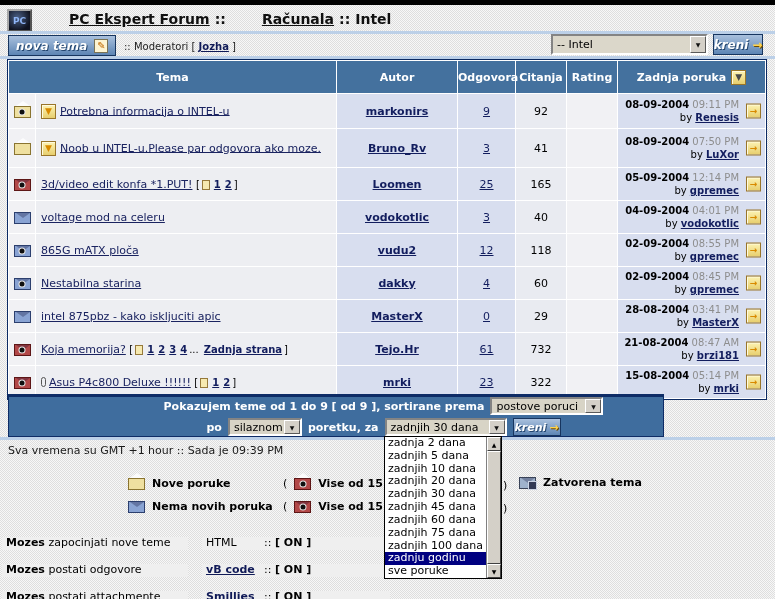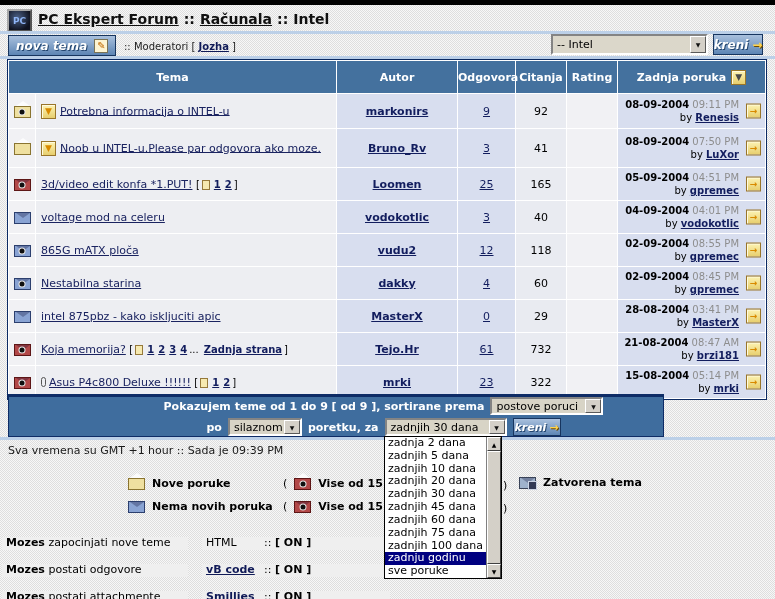--- a/index.html
+++ b/index.html
@@ -15,21 +15,21 @@
 a { color:#121d5e; text-decoration:underline; cursor:pointer; }
 
 #topbar { position:absolute; left:0; top:0; width:775px; height:5px; background:#000; }
 
 #logo { position:absolute; left:7px; top:9px; width:25px; height:23px;
   background:radial-gradient(circle at 40% 35%, #4a5f85, #10131f 75%);
   border:2px outset #a8a8a8; color:#8fb5f5; font-size:9px; font-weight:bold;
   display:flex; align-items:center; justify-content:center; }
 
 #breadcrumb { position:absolute; left:38px; top:11px; font-size:14px; font-weight:bold; color:#101010; }
-#breadcrumb a { color:#101010; }
+#breadcrumb a { color:#101010;margin-left:31px; }
 #breadcrumb .sep { margin:0 5px; text-decoration:none; }
 
 .btn3d { background:linear-gradient(#a9c0dd,#5d85b4); border:1px solid #17355f;
   color:#fff; font-weight:bold; text-shadow:1px 1px 0 #24466f;
   display:inline-flex; align-items:center; justify-content:center; cursor:pointer;font-style:italic; }
 #btn-nova { position:absolute; left:8px; top:35px; height:21px; padding:0 7px; gap:7px; font-size:12px; }
 #btn-nova .note { width:14px; height:14px; background:#fdf4d2; border:1px solid #7a7355;
   color:#c06800; font-size:10px; line-height:12px; text-align:center; text-shadow:none; font-weight:normal; }
 #moderators { position:absolute; left:124px; top:41px; font-size:10px; color:#222; }
 #moderators a { font-weight:bold; color:#101a57; }
@@ -204,21 +204,21 @@
     <td class="c-last"><span class="icobtn golast">→</span><span class="d">08-09-2004</span> <span class="t">07:50 PM</span><br><span>by</span> <a class="poster">LuXor</a></td>
   </tr>
 
   <tr style="height:32px">
     <td class="c-icon"><i class="env" data-type="red-dot"></i></td>
     <td class="c-tema"><a class="topic">3d/video edit konfa *1.PUT!</a> <span class="pg"><span>[</span><i class="pageico"></i><a>1</a><a>2</a><span>]</span></span></td>
     <td class="c-autor"><a>Loomen</a></td>
     <td class="c-odg"><a>25</a></td>
     <td class="c-cit"><span>165</span></td>
     <td class="c-rat"></td>
-    <td class="c-last"><span class="icobtn golast">→</span><span class="d">05-09-2004</span> <span class="t">04:51 PM</span><br><span>by</span> <a class="poster">gpremec</a></td>
+    <td class="c-last"><span class="icobtn golast">→</span><span class="d">05-09-2004</span> <span class="t">12:14 PM</span><br><span>by</span> <a class="poster">gpremec</a></td>
   </tr>
 
   <tr style="height:32px">
     <td class="c-icon"><i class="env" data-type="blue"></i></td>
     <td class="c-tema"><a class="topic">voltage mod na celeru</a></td>
     <td class="c-autor"><a>vodokotlic</a></td>
     <td class="c-odg"><a>3</a></td>
     <td class="c-cit"><span>40</span></td>
     <td class="c-rat"></td>
     <td class="c-last"><span class="icobtn golast">→</span><span class="d">04-09-2004</span> <span class="t">04:01 PM</span><br><span>by</span> <a class="poster">vodokotlic</a></td>

